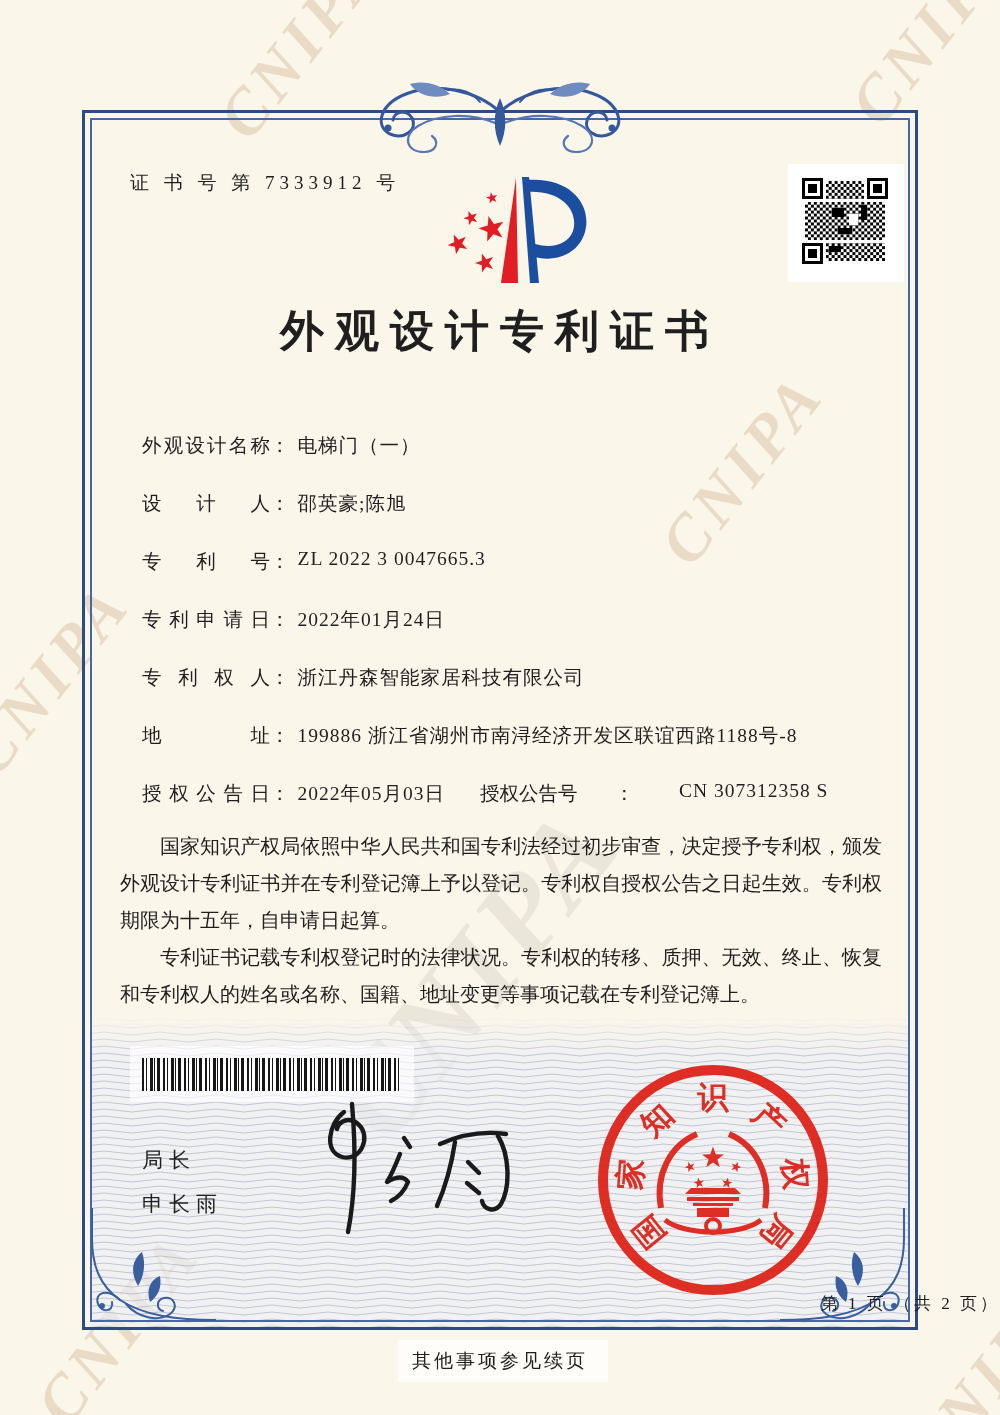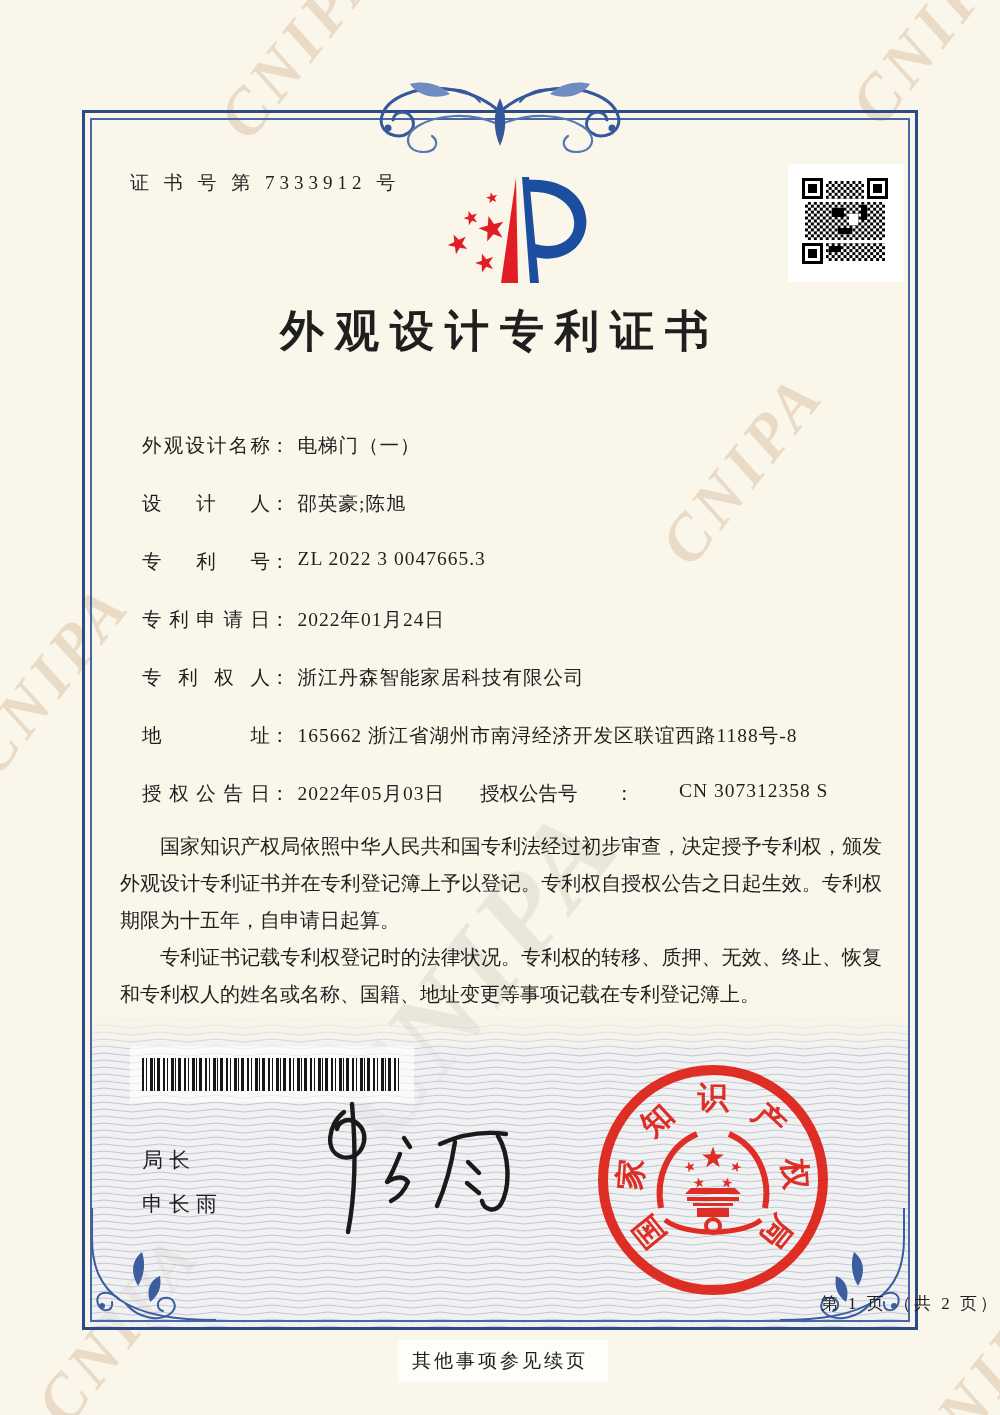--- a/index.html
+++ b/index.html
@@ -220,21 +220,21 @@
       <span class="fvalue">2022年01月24日</span>
   </div>
   <div class="frow" style="top:664px;">
     <span class="flabel">专利权人</span>
       <span>：</span>
       <span class="fvalue">浙江丹森智能家居科技有限公司</span>
   </div>
   <div class="frow" style="top:722px;justify-content:center;">
     <span class="flabel">地址</span>
       <span>：</span>
-      <span class="fvalue">165662 浙江省湖州市南浔经济开发区联谊西路1188号-8</span>
+      <span class="fvalue">199886 浙江省湖州市南浔经济开发区联谊西路1188号-8</span>
   </div>
   <div class="frow" style="top:780px;">
     <span class="flabel">授权公告日</span>
       <span>：</span>
       <span class="fvalue">2022年05月03日</span>
   </div>
   <div class="frow2" style="top:780px;">
     <span class="flabel2">授权公告号</span>
       <span>：</span>
       <span class="fvalue">CN 307312358 S</span>

